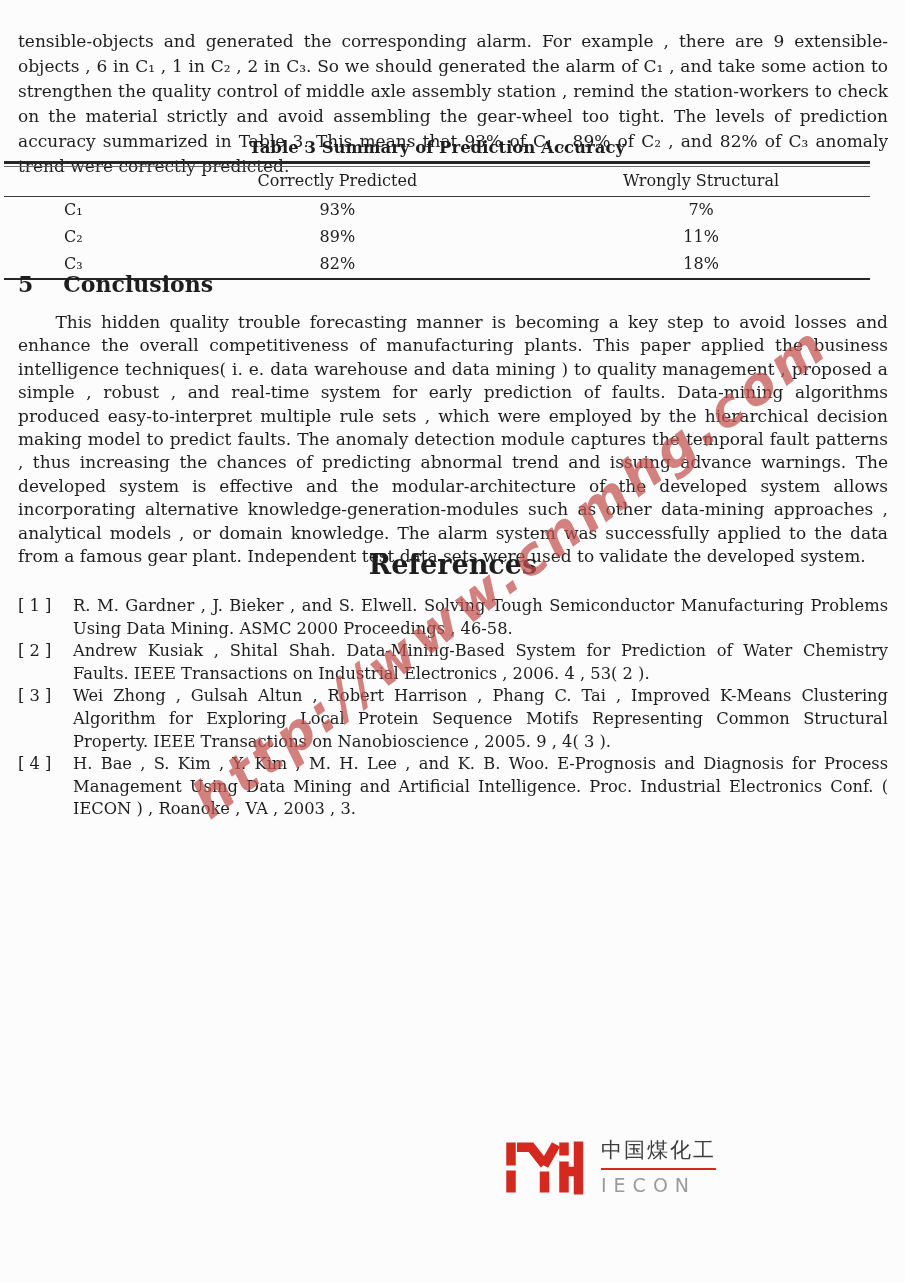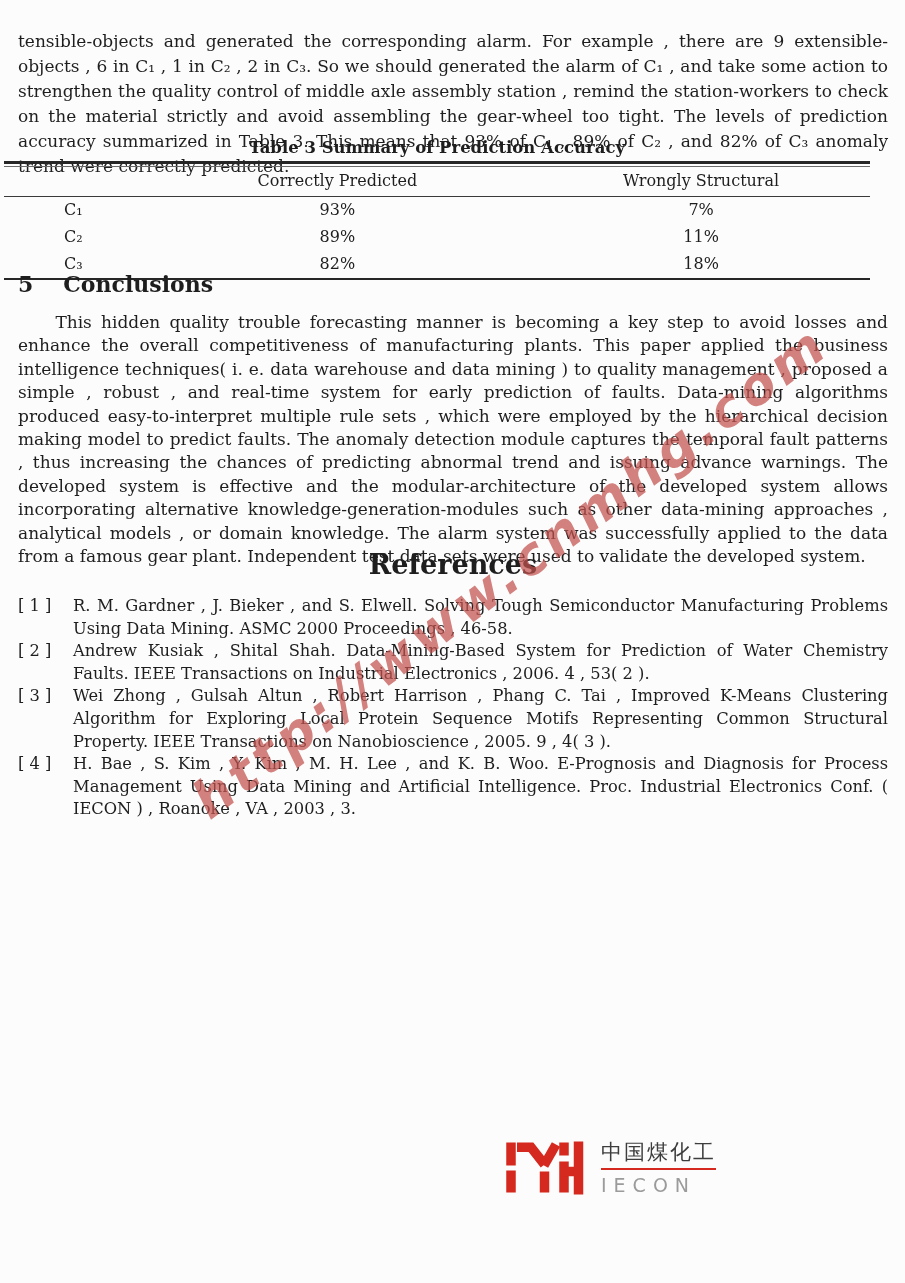--- a/index.html
+++ b/index.html
@@ -73,21 +73,21 @@
   }
 
   
   .logo{
     position:absolute;left:506px;top:1139px;
     display:flex;align-items:flex-start;gap:17px;
   }
   .logo-mark{width:78px;height:57px;display:block;}
   .logo-text{display:flex;flex-direction:column;}
   .logo-cn{
-    font-family:Liberation Serif, serif;
+    font-family:Liberation Mono, monospace;
     font-size:21px;letter-spacing:2px;line-height:26px;color:#3d3d3d;text-align:center;
   }
   .logo-underline{height:2px;margin-top:3px;width:100%;}
   .logo-latin{
     font-family:"DejaVu Sans", sans-serif;
     font-size:19px;letter-spacing:7px;margin-top:4px;color:#9b9b9b;
   }
 </style>
 </head>
 <body>

